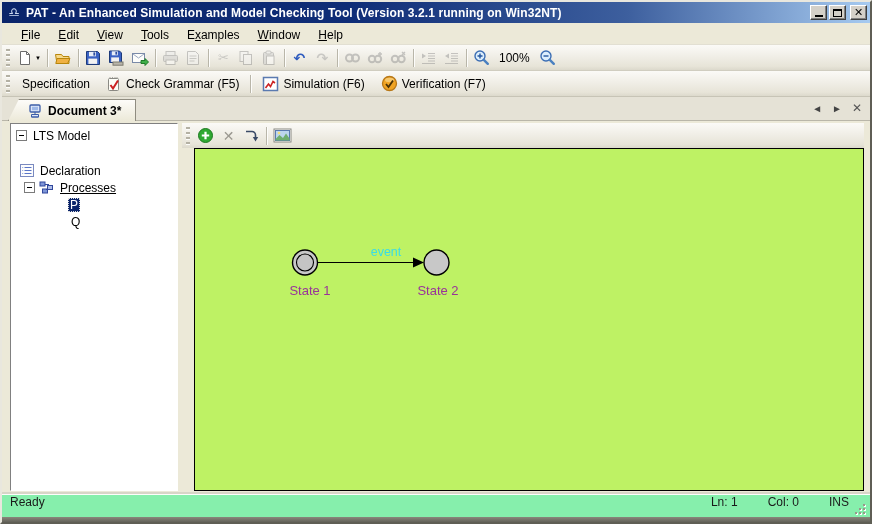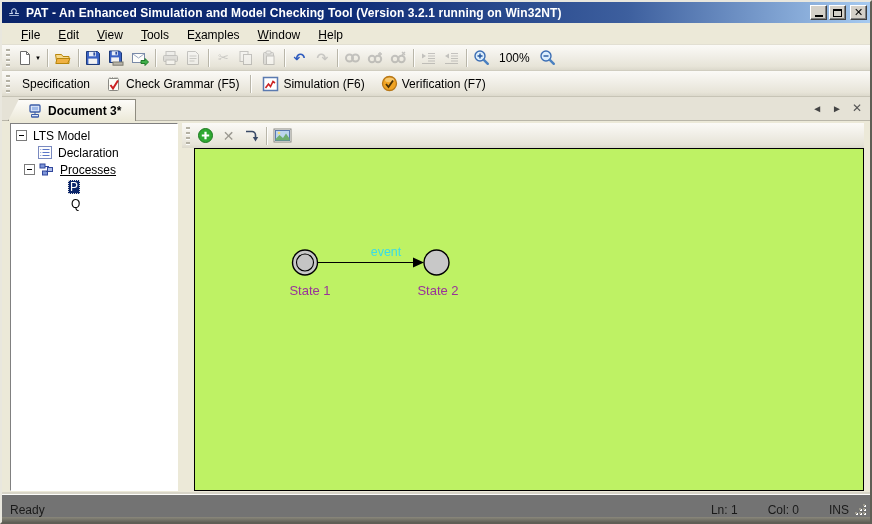--- a/index.html
+++ b/index.html
@@ -76,22 +76,22 @@
   .tlabel{padding:0 2px;}
   .tlabel.sel{background:#0a246a;color:#fff;outline:1px dotted #e0e0e0;outline-offset:-1px;}
   .splitter{width:4px;flex:0 0 4px;cursor:ew-resize;}
   .canvascol{flex:1;display:flex;flex-direction:column;min-width:0;}
   .canvasbar{height:25px;flex:0 0 25px;display:flex;align-items:center;
     background:linear-gradient(#fbfaf7,#e7e4d8 85%,#dcd9cc);padding:0 2px;}
   .delete-g{color:#9a9890;font-weight:bold;font-size:14px;}
   .canvas{flex:1;background:#bef264;border:1px solid #000;position:relative;overflow:hidden;cursor:default;margin-left:12px;}
   .canvas svg{position:absolute;left:0;top:0;}
   
-  .statusbar{height:23px;flex:0 0 23px;background:#737373;border-top:1px solid #fdfdfb;
-    box-shadow:0 -2px 0 #d8d5c8;display:flex;align-items:flex-end;font-size:12px;color:#1a1a1a;
+  .statusbar{height:23px;flex:0 0 23px;background:#86efac;border-top:1px solid #fdfdfb;
+    box-shadow:0 -2px 0 #d8d5c8;display:flex;align-items:flex-start;font-size:12px;color:#1a1a1a;
     padding:0 4px 0 8px;}
   .status-left{flex:1;}
   .status-right{display:flex;align-items:center;gap:30px;margin-right:4px;}
   .resize-grip{width:13px;height:13px;position:relative;align-self:flex-end;margin-bottom:2px;}
   .resize-grip i{position:absolute;width:2px;height:2px;background:#9a978a;box-shadow:1px 1px 0 #fff;}
   .resize-grip i:nth-child(1){right:1px;bottom:1px;}
   .resize-grip i:nth-child(2){right:5px;bottom:1px;}
   .resize-grip i:nth-child(3){right:1px;bottom:5px;}
   .resize-grip i:nth-child(4){right:9px;bottom:1px;}
   .resize-grip i:nth-child(5){right:5px;bottom:5px;}
@@ -306,21 +306,21 @@
     </span>
   </div>
 
   <div class="content">
 
     <div class="treepanel">
       <div class="trow" style="padding-left:5px;">
         <span class="expander"></span>
         <span class="tlabel">LTS Model</span>
       </div>
-      <div class="trow" style="padding-left:27px;">
+      <div class="trow" style="padding-left:9px;margin-top:18px;">
         <span class="tico">
           <svg width="14" height="13" viewBox="0 0 14 13">
               <rect x="0.5" y="0.5" width="13" height="12" fill="#fdfdfd" stroke="#7a8ac0"></rect>
               <path d="M4.5 3.5h7M4.5 6.5h7M4.5 9.5h7" stroke="#5a76c8" stroke-width="1.2"></path>
               <path d="M2.2 3.5h1M2.2 6.5h1M2.2 9.5h1" stroke="#8aa0d8" stroke-width="1.2"></path>
             </svg>
         </span>
         <span class="tlabel">Declaration</span>
       </div>
       <div class="trow" style="padding-left:13px;text-decoration:underline;">

